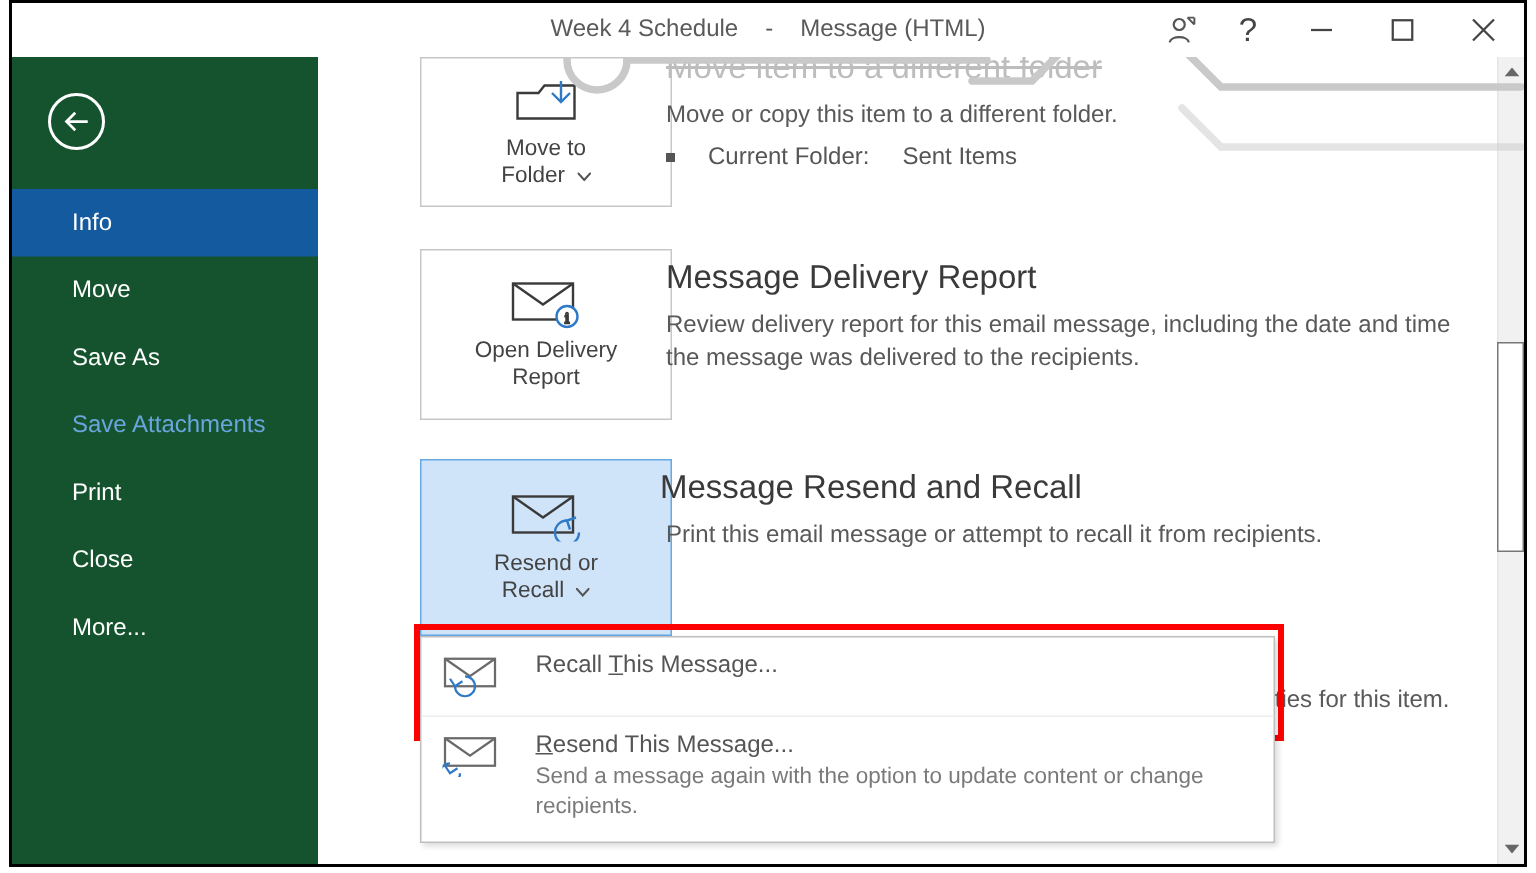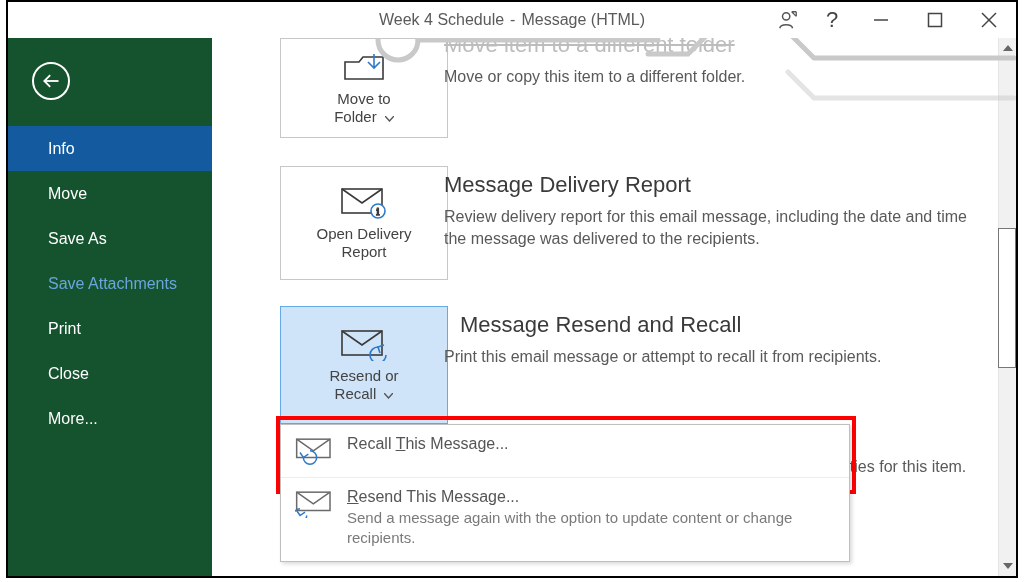--- a/index.html
+++ b/index.html
@@ -22,21 +22,21 @@
   
   .titlebar {
     position: absolute; left: 0; right: 0; top: 0; height: 36px;
     background: #fff;
     display: flex; align-items: center;
     z-index: 10;
   }
   .titlebar .title {
     position: absolute; left: 50%; transform: translateX(-50%);
     font-size: 16px; color: #5a5a5a;
-    display: flex; gap: 6px;
+    display: flex; gap: 18px;
   }
   .win-controls {
     position: absolute; right: 0; top: 0; height: 36px;
     display: flex;
   }
   .win-btn {
     width: 54px; height: 36px;
     display: flex; align-items: center; justify-content: center;
     font-size: 18px; color: #444;
   }
@@ -129,21 +129,21 @@
     left: 68px; top: 386px;
     width: 570px;
     background: #fff;
     border: 1px solid #bfbfbf;
     box-shadow: 2px 2px 4px rgba(0,0,0,0.15);
     z-index: 50;
   }
   .menu-item {
     display: flex; align-items: flex-start;
     padding: 10px 14px 12px 14px;
-    gap: 12px;
+    gap: 22px;
   }
   .menu-item + .menu-item { border-top: 1px solid #eee; }
   .menu-item .mi-text { flex: 1; }
   .menu-item .mi-title { color: #555; font-size: 16px; }
   .menu-item .mi-title u { text-decoration: underline; }
   .menu-item .mi-desc  { color: #7a7a7a; font-size: 15px; margin-top: 2px; line-height: 1.35; }
   .hl { position: absolute; border: 4px solid #ff0000; }
 
   
   .watermark { position: absolute; z-index: 2; pointer-events: none; }
@@ -252,20 +252,25 @@
               <polyline points="0,0 4.5,5 9,0" fill="none" stroke="#555" stroke-width="1.4"></polyline>
             </svg>
         </span>
       </div>
     </div>
     <div class="section-head" style="left:232px; top:-6px; color:#bdbdbd; text-decoration:line-through; text-decoration-color:#bdbdbd;">
       <span>Move item to a different folder</span>
     </div>
     <div class="section-body" style="left:232px; top:28px">
       <span>Move or copy this item to a different folder.</span>
+    </div>
+    <div class="bullet-row" style="top:58px">
+      <span class="sq"></span>
+      <span>Current Folder:</span>
+      <span>Sent Items</span>
     </div>
 
     <div class="tile report">
       <span class="env">
         <svg width="48" height="34" viewBox="0 0 48 34" fill="none" stroke="#3a3a3a" stroke-width="1.6">
           <rect x="2" y="4" width="40" height="24"></rect>
             <polyline points="2,4 22,18 42,4"></polyline>
           <circle cx="38" cy="26" r="7" fill="#fff" stroke="#2f7ac8"></circle>
             <text x="38" y="30" text-anchor="middle" font-size="10" fill="#2f7ac8" font-family="Segoe UI">i</text>
         </svg>
@@ -290,21 +295,21 @@
       <div class="label">
         <span>Resend or</span><br>
         <span>Recall</span>
         <span class="caret">
           <svg width="9" height="6">
               <polyline points="0,0 4.5,5 9,0" fill="none" stroke="#555" stroke-width="1.4"></polyline>
             </svg>
         </span>
       </div>
     </div>
-    <div class="section-head" style="left:248px; top:274px">Message Resend and Recall</div>
+    <div class="section-head" style="left:228px; top:274px">Message Resend and Recall</div>
     <div class="section-body" style="left:232px; top:308px; width:550px">Print this email message or attempt to recall it from recipients.</div>
 
     <div class="section-body" style="left:548px; top:418px">s and properties for this item.</div>
 
     <div class="menu">
       <div class="menu-item">
         <span class="env">
           <svg width="40" height="30" viewBox="0 0 48 34" fill="none" stroke="#6a6a6a" stroke-width="1.8">
             <rect x="2" y="4" width="40" height="22"></rect>
               <polyline points="2,4 22,18 42,4"></polyline>

